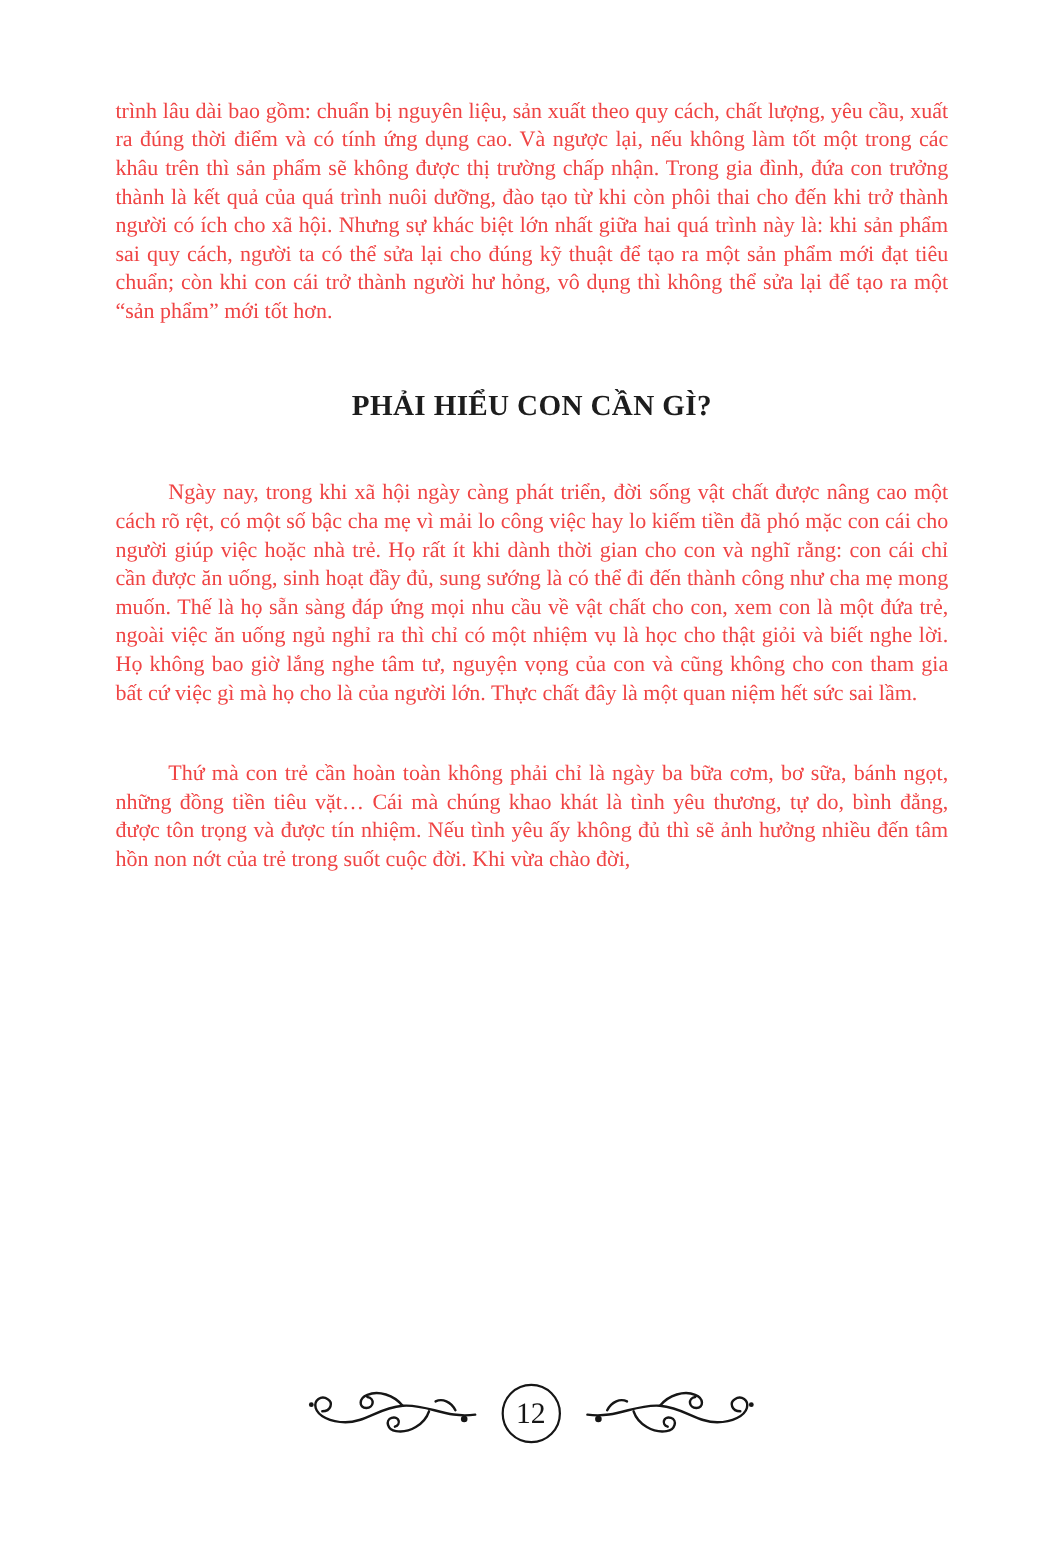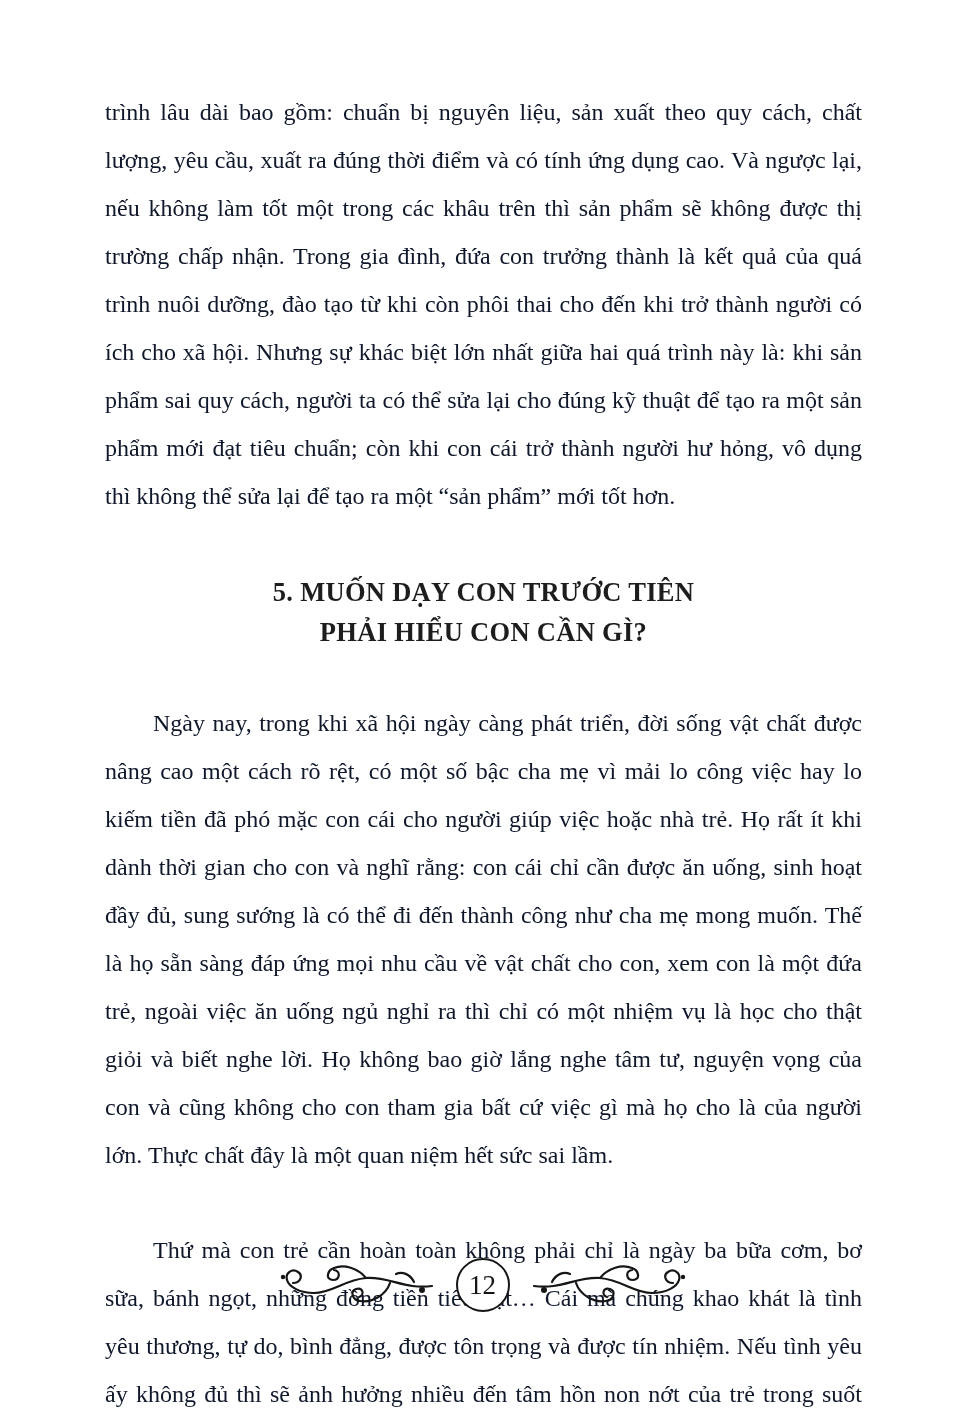--- a/index.html
+++ b/index.html
@@ -13,24 +13,24 @@
     font-family: "Liberation Serif", serif;
     color: #262626;
     position: relative;
     overflow: hidden;
   }
   .page {
     padding: 88px 103px 0 105px;
   }
   .body-text {
     margin: 0;
-    font-size: 24px;
-    line-height: 48px;
+    font-size: 20px;
+    line-height: 26px;
     text-align: justify;
-    color: #0f172a;
+    color: #ef4444;
   }
   .body-text.indent {
     text-indent: 48px;
     margin-top: 47px;
   }
   .section-heading {
     margin: 52px 0 30px 0;
     text-align: center;
     font-size: 26.5px;
     line-height: 40px;
@@ -73,21 +73,20 @@
   }
 </style>
 </head>
 <body>
 
 <div class="page">
 
   <p class="body-text">trình lâu dài bao gồm: chuẩn bị nguyên liệu, sản xuất theo quy cách, chất lượng, yêu cầu, xuất ra đúng thời điểm và có tính ứng dụng cao. Và ngược lại, nếu không làm tốt một trong các khâu trên thì sản phẩm sẽ không được thị trường chấp nhận. Trong gia đình, đứa con trưởng thành là kết quả của quá trình nuôi dưỡng, đào tạo từ khi còn phôi thai cho đến khi trở thành người có ích cho xã hội. Nhưng sự khác biệt lớn nhất giữa hai quá trình này là: khi sản phẩm sai quy cách, người ta có thể sửa lại cho đúng kỹ thuật để tạo ra một sản phẩm mới đạt tiêu chuẩn; còn khi con cái trở thành người hư hỏng, vô dụng thì không thể sửa lại để tạo ra một “sản phẩm” mới tốt hơn.</p>
 
   <h2 class="section-heading">
-    <span>5. MUỐN DẠY CON TRƯỚC TIÊN</span>
     <span>PHẢI HIỂU CON CẦN GÌ?</span>
   </h2>
 
   <p class="body-text indent">Ngày nay, trong khi xã hội ngày càng phát triển, đời sống vật chất được nâng cao một cách rõ rệt, có một số bậc cha mẹ vì mải lo công việc hay lo kiếm tiền đã phó mặc con cái cho người giúp việc hoặc nhà trẻ. Họ rất ít khi dành thời gian cho con và nghĩ rằng: con cái chỉ cần được ăn uống, sinh hoạt đầy đủ, sung sướng là có thể đi đến thành công như cha mẹ mong muốn. Thế là họ sẵn sàng đáp ứng mọi nhu cầu về vật chất cho con, xem con là một đứa trẻ, ngoài việc ăn uống ngủ nghỉ ra thì chỉ có một nhiệm vụ là học cho thật giỏi và biết nghe lời. Họ không bao giờ lắng nghe tâm tư, nguyện vọng của con và cũng không cho con tham gia bất cứ việc gì mà họ cho là của người lớn. Thực chất đây là một quan niệm hết sức sai lầm.</p>
 
   <p class="body-text indent">Thứ mà con trẻ cần hoàn toàn không phải chỉ là ngày ba bữa cơm, bơ sữa, bánh ngọt, những đồng tiền tiêu vặt… Cái mà chúng khao khát là tình yêu thương, tự do, bình đẳng, được tôn trọng và được tín nhiệm. Nếu tình yêu ấy không đủ thì sẽ ảnh hưởng nhiều đến tâm hồn non nớt của trẻ trong suốt cuộc đời. Khi vừa chào đời,</p>
 
 </div>
 
 <div class="footer-ornament">

